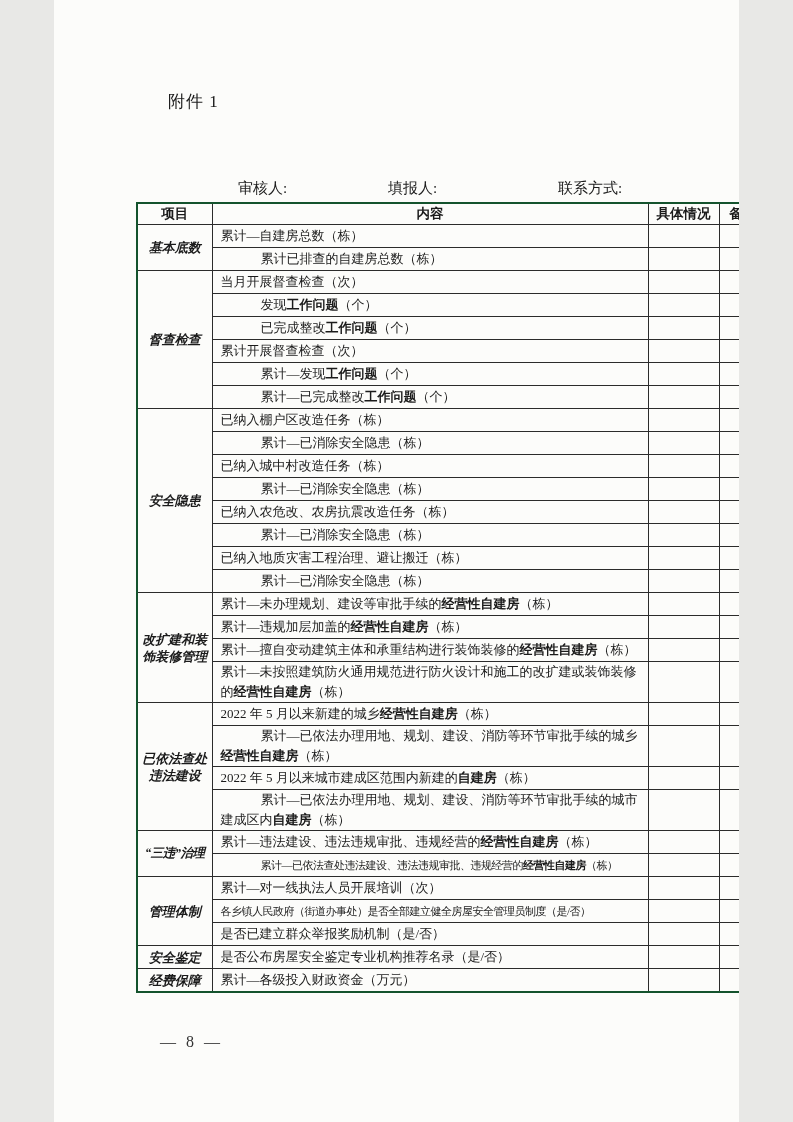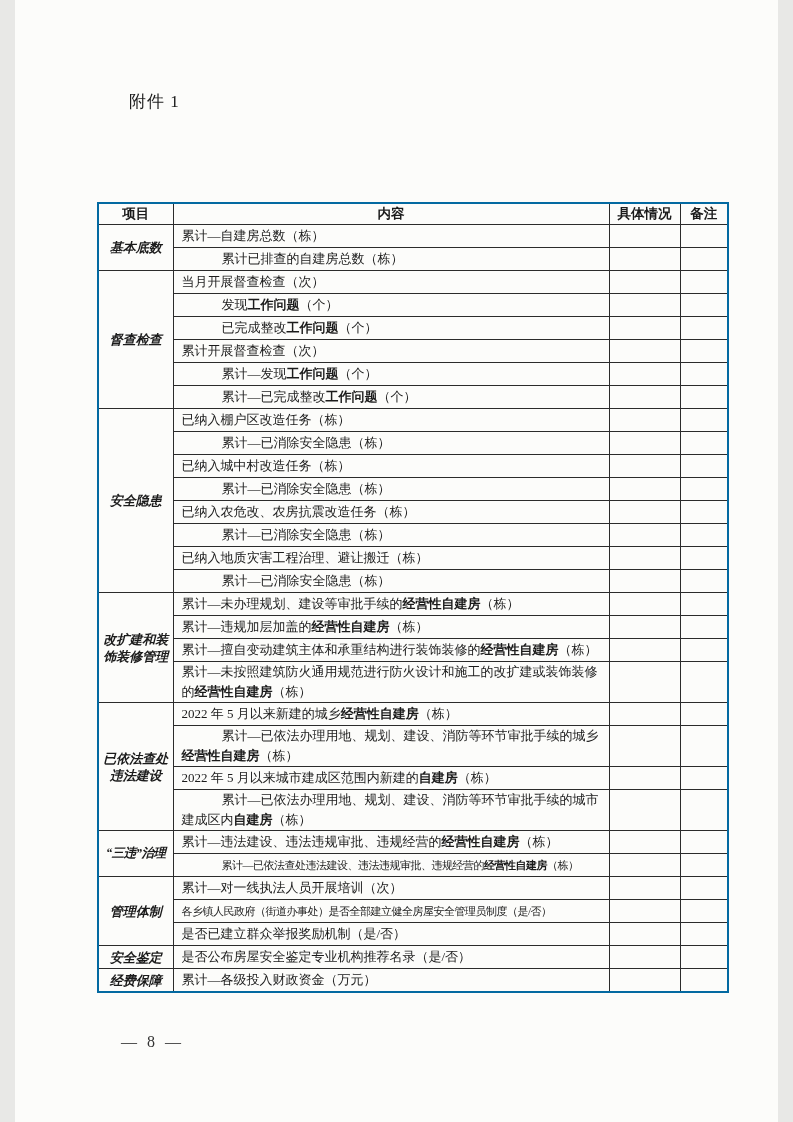--- a/index.html
+++ b/index.html
@@ -1,37 +1,37 @@
 <!DOCTYPE html>
 <html><head>
 <meta charset="utf-8">
 <style>
   html,body { margin:0; padding:0; background:#e8e8e6; }
   .page {
-    position:relative; width:763px; height:1122px; margin:0 auto;
+    position:relative; width:685px; height:1122px; margin:0 auto;
     background:#fcfcfa; color:#1b1b1b; overflow:hidden;
     font-family:"Liberation Serif","DejaVu Serif",serif;
   }
   .attachment { position:absolute; left:114px; top:90px; font-size:17px; letter-spacing:1px; }
   .doc-title {
     position:absolute; left:0; top:135px; width:100%; text-align:center;
     font-size:20px; font-weight:700; letter-spacing:0.5px; white-space:nowrap;
   }
   .signers { position:absolute; left:82px; top:179px; width:630px; height:21px; font-size:15px; }
   .signers .signer { position:absolute; top:0; }
   .signer-reviewer { left:102px; }
   .signer-filler   { left:252px; }
   .signer-contact  { left:422px; }
 
   table.form-table {
     position:absolute; left:82px; top:202px; width:630px;
     border-collapse:collapse; table-layout:fixed;
   }
   .form-table td, .form-table th { border:1.5px solid #2b2b2b; overflow:hidden; }
-  .form-table { border:2px solid #0369a1; }
+  .form-table { border:2px solid #14532d; }
   th.col-header {
     font-family:"Liberation Sans","DejaVu Sans",sans-serif;
     font-weight:700; font-size:13.5px; height:20px; padding:0; text-align:center;
   }
   td.group-label {
     font-weight:700; font-style:italic; font-size:13px; line-height:17px;
     text-align:center; vertical-align:middle; padding:0 2px;
   }
   td.group-label.nowrap { white-space:nowrap; font-size:12.5px; letter-spacing:-0.5px; }
   td.content-cell {
@@ -47,20 +47,25 @@
   }
 </style>
 </head>
 <body>
 
 <div class="page">
 
   <div class="attachment">附件 1</div>
 
 
+  <div class="signers">
+    <span class="signer signer-reviewer">审核人:</span>
+    <span class="signer signer-filler">填报人:</span>
+    <span class="signer signer-contact">联系方式:</span>
+  </div>
 
   <table class="form-table">
     <colgroup>
       <col style="width:75px">
       <col style="width:436px">
       <col style="width:71px">
       <col style="width:48px">
     </colgroup>
     <thead>
       <tr>

